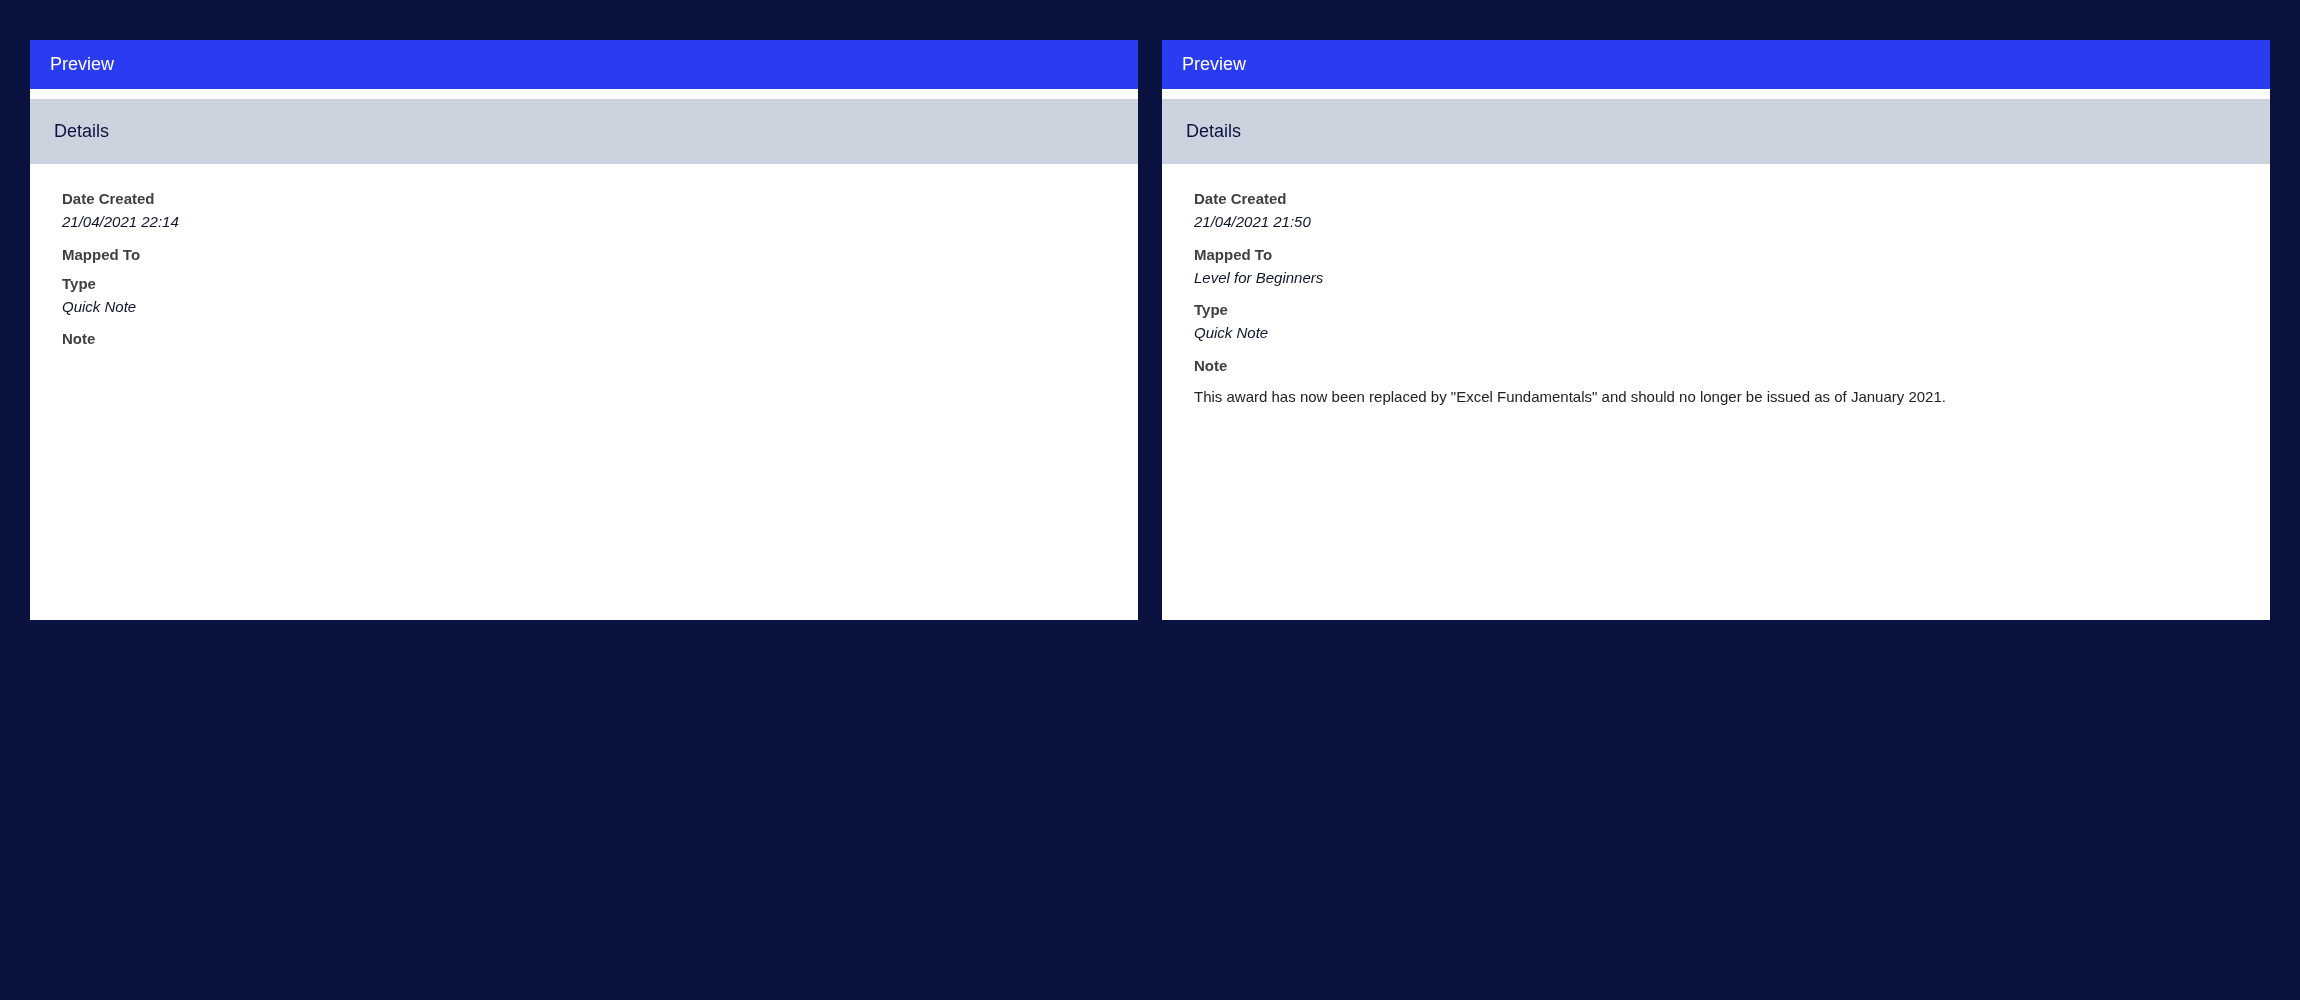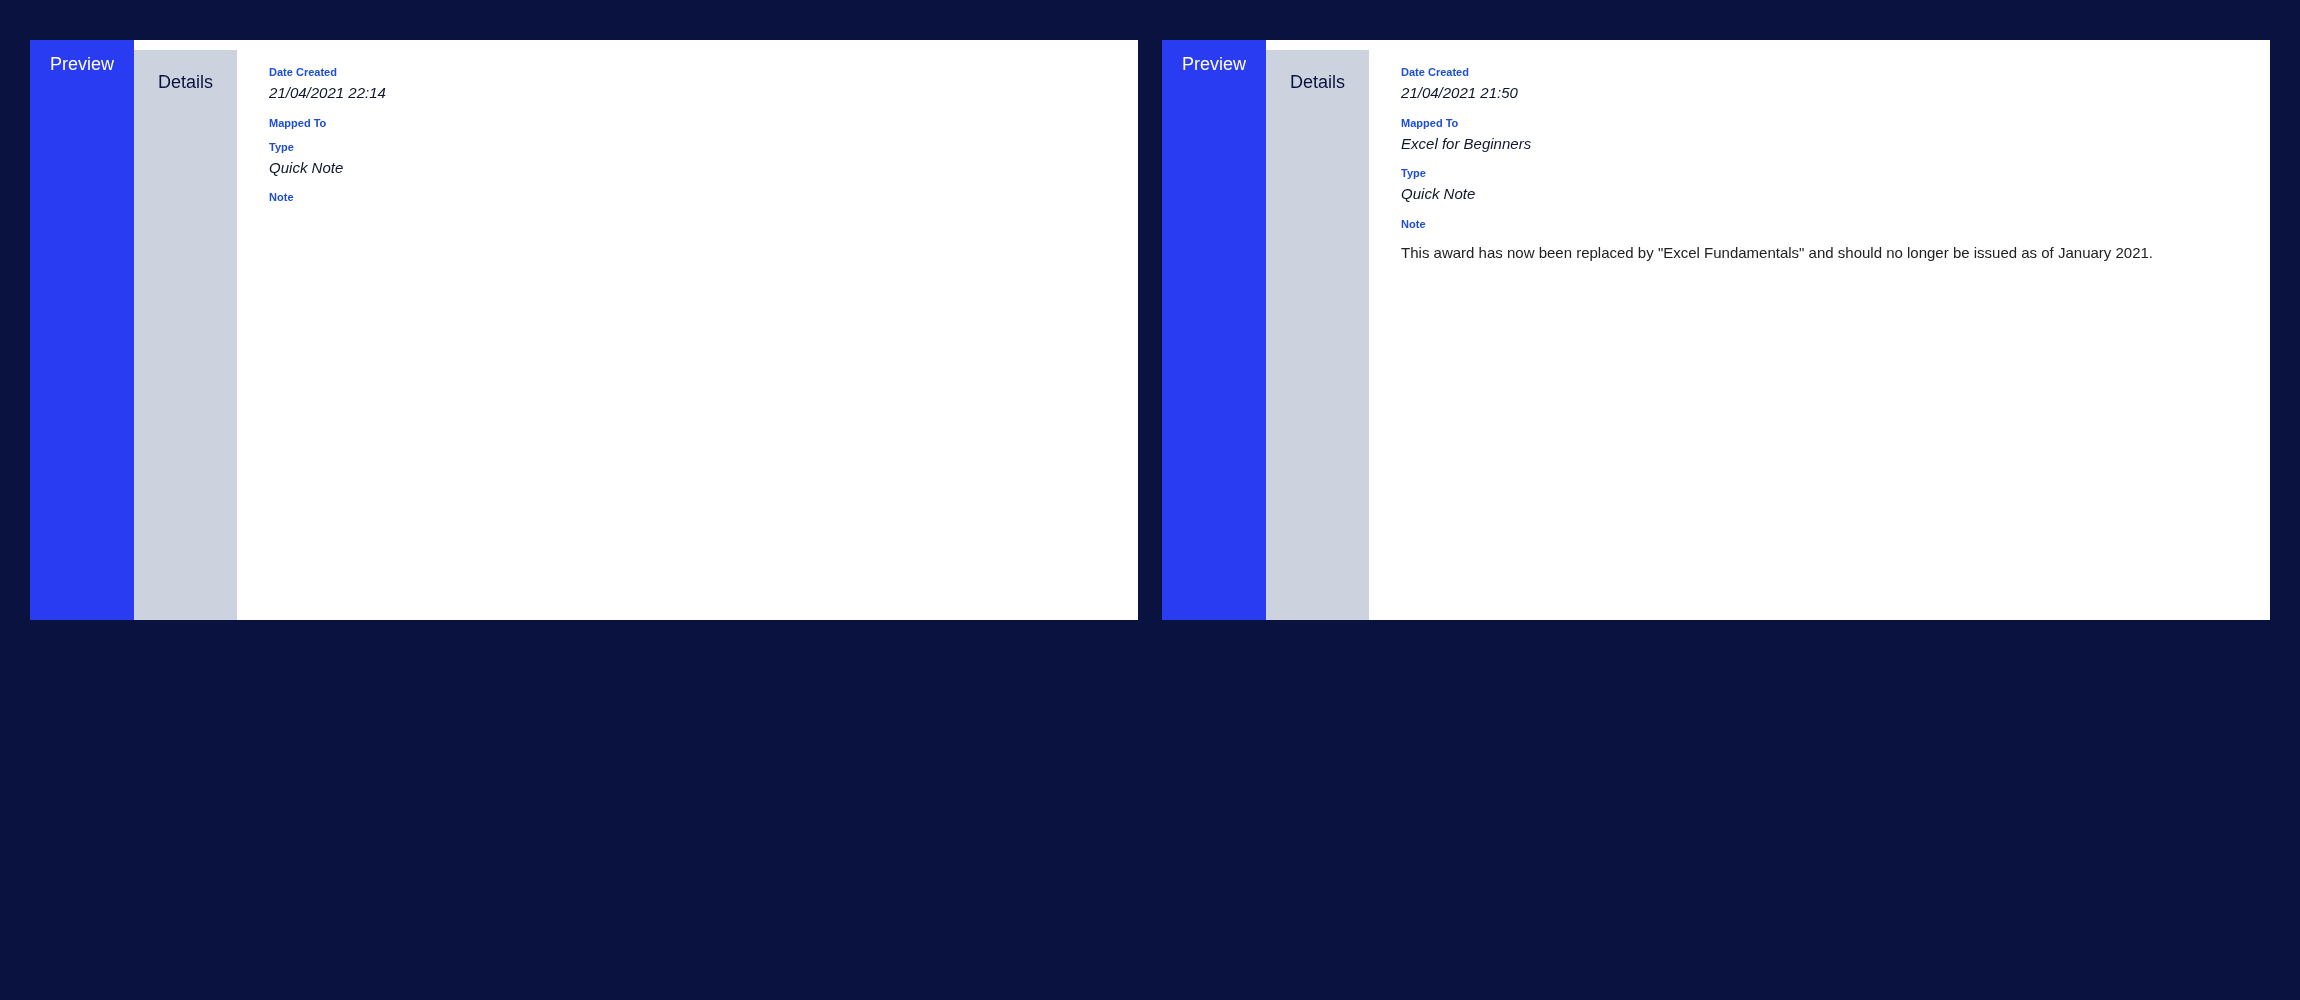--- a/index.html
+++ b/index.html
@@ -8,21 +8,21 @@
       font-family: -apple-system, BlinkMacSystemFont, "Segoe UI", Helvetica, Arial, sans-serif;
       padding: 40px 30px;
       display: flex;
       gap: 24px;
       min-height: 660px;
     }
     .card {
       background: #ffffff;
       flex: 1;
       display: flex;
-      flex-direction: row;
+      flex-direction: column;
     }
     .card-header {
       background: #2a3cf1;
       color: #ffffff;
       padding: 14px 20px;
       font-size: 18px;
       font-weight: 500;
     }
     .section-header {
       background: #cdd3de;
@@ -33,22 +33,22 @@
     }
     .section-body {
       padding: 14px 32px 28px 32px;
       color: #1a1a1a;
     }
     .field {
       margin-top: 12px;
     }
     .field-label {
       font-weight: 700;
-      font-size: 11px;
-      color: #1d4ed8;
+      font-size: 15px;
+      color: #404040;
       margin-bottom: 4px;
     }
     .field-value {
       font-size: 15px;
       color: #0f172a;
       line-height: 1.5;
       font-style: italic;
     }
     .note-value {
       margin-top: 12px;
@@ -84,21 +84,21 @@
 <div class="card">
   <div class="card-header">Preview</div>
   <div class="section-header">Details</div>
   <div class="section-body">
     <div class="field">
       <div class="field-label">Date Created</div>
       <div class="field-value">21/04/2021 21:50</div>
     </div>
     <div class="field">
       <div class="field-label">Mapped To</div>
-      <div class="field-value">Excel for Beginners</div>
+      <div class="field-value">Level for Beginners</div>
     </div>
     <div class="field">
       <div class="field-label">Type</div>
       <div class="field-value">Quick Note</div>
     </div>
     <div class="field">
       <div class="field-label">Note</div>
     </div>
     <div class="note-value">This award has now been replaced by "Excel Fundamentals" and should no longer be issued as of January 2021.</div>
   </div>

